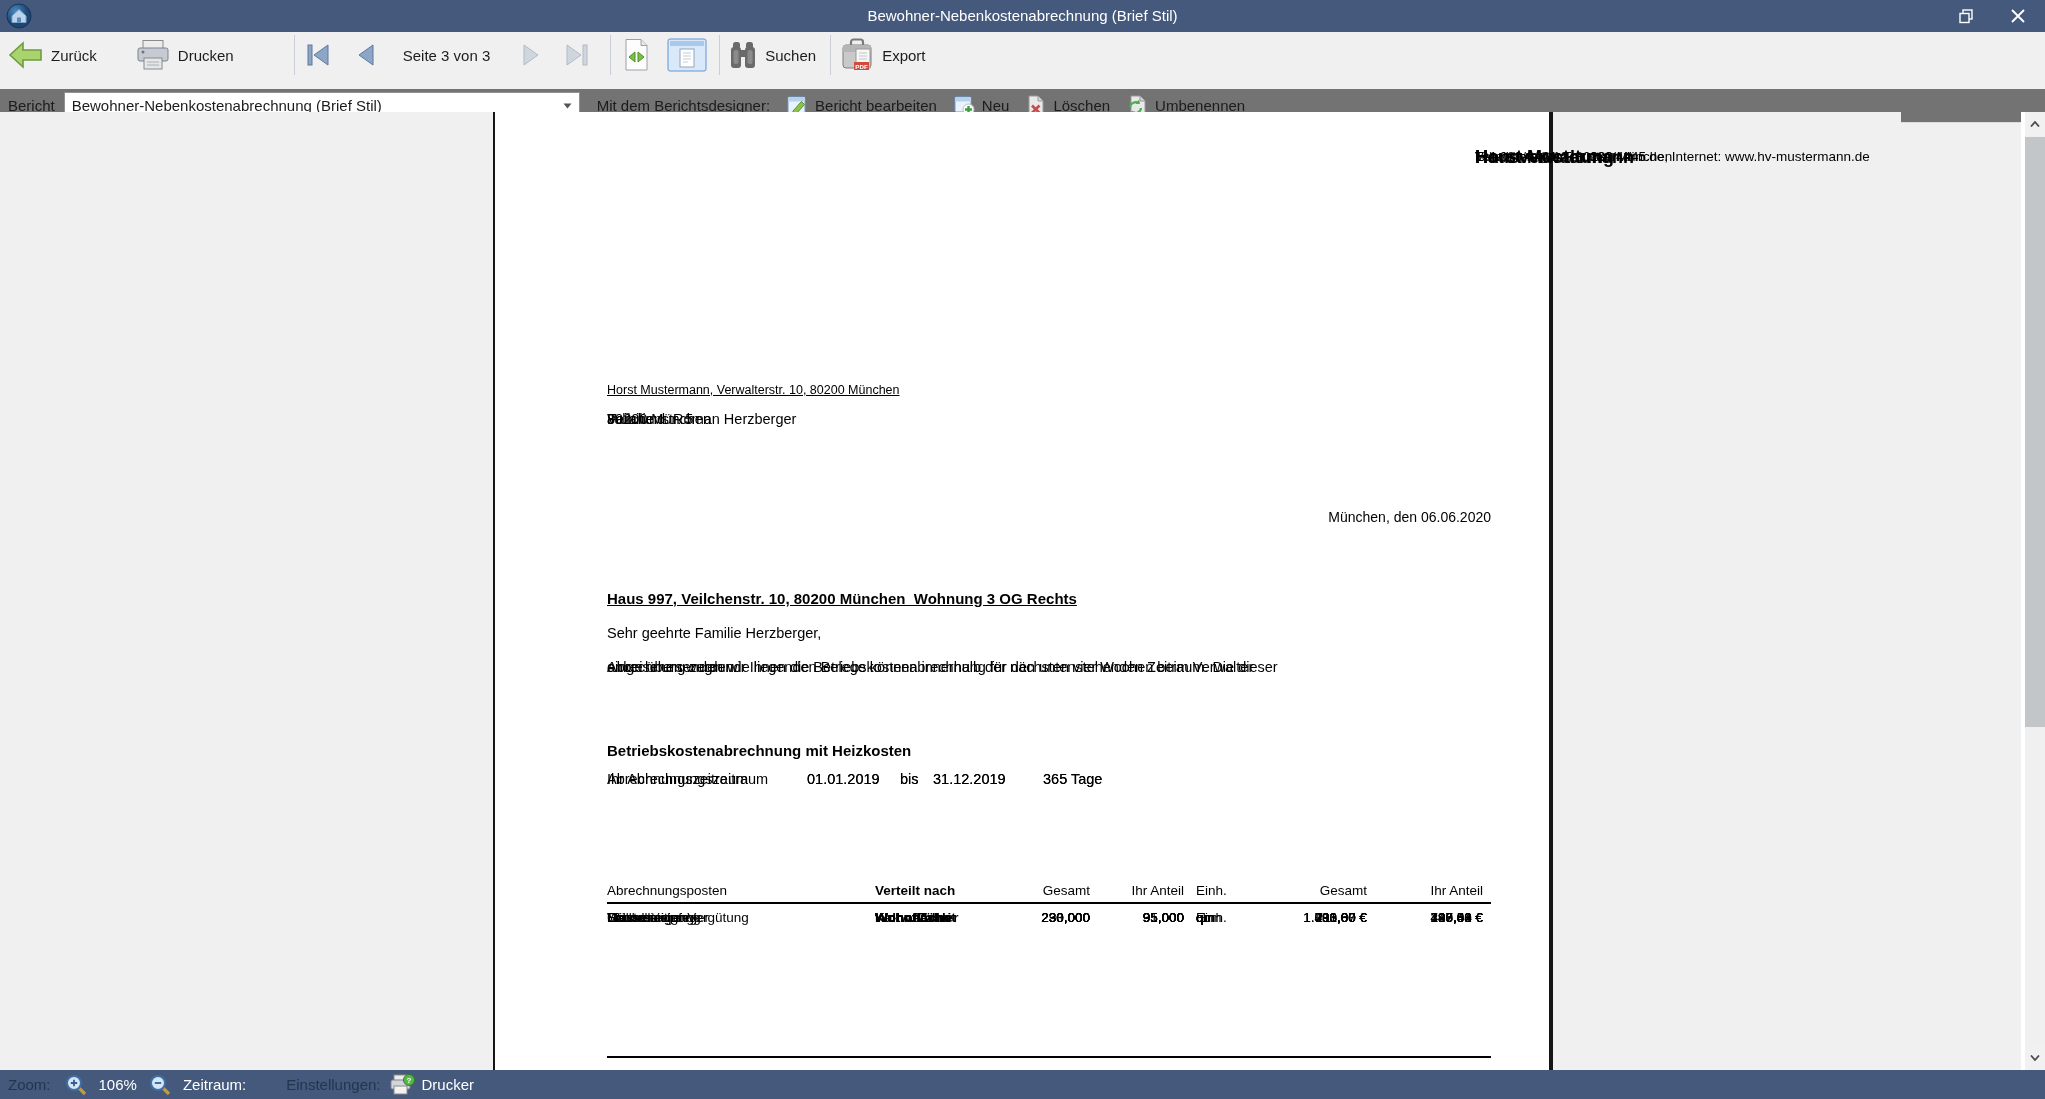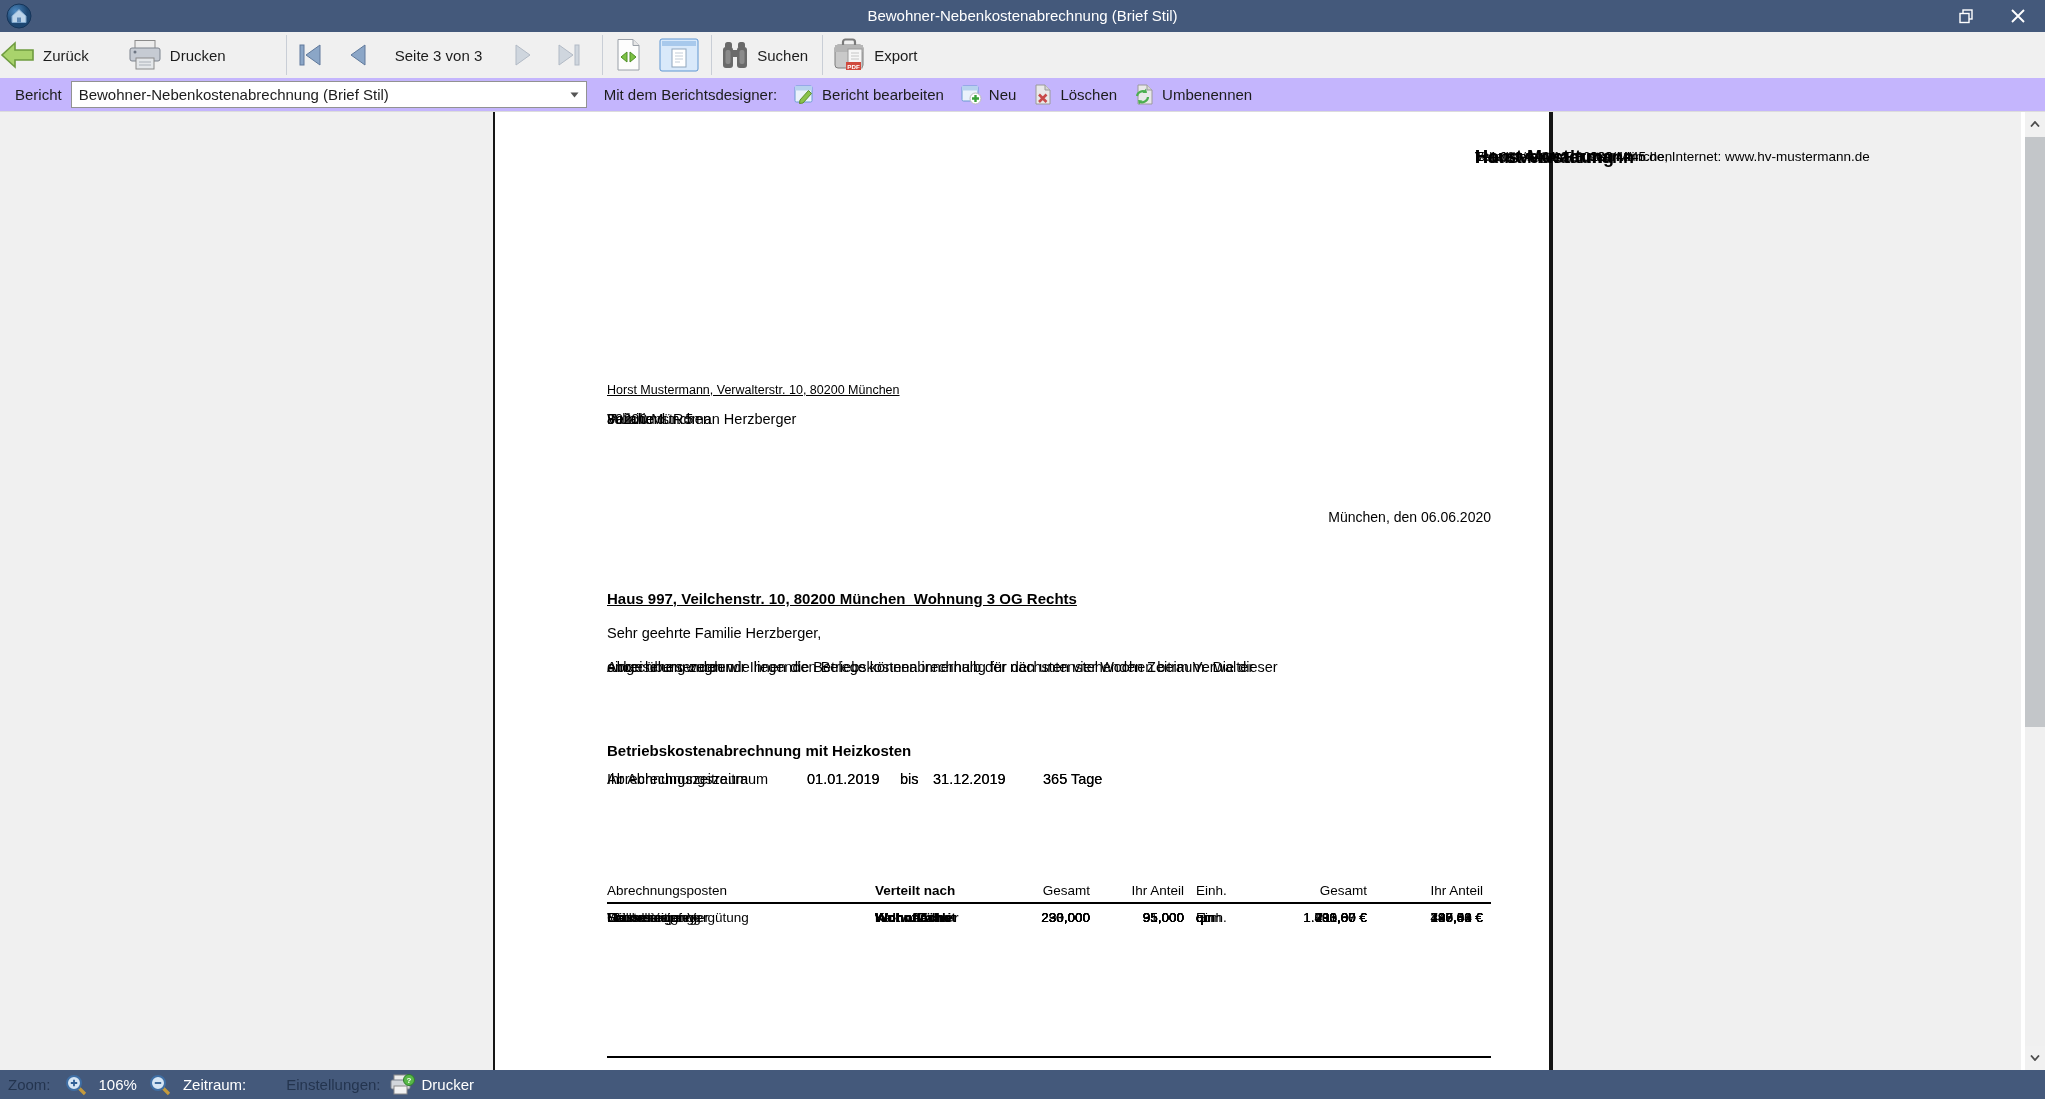--- a/index.html
+++ b/index.html
@@ -10,27 +10,27 @@
     -webkit-font-smoothing:antialiased;
   }
   
   #titlebar{position:absolute;left:0;top:0;width:2045px;height:32px;background:#44597b;display:flex;align-items:center;}
   #titlebar .app-ic{position:absolute;left:6px;top:3px;width:26px;height:26px;}
   #titlebar .title{position:absolute;left:0;right:0;text-align:center;color:#fff;font-size:15px;line-height:32px;}
   .win-btn{position:absolute;top:0;width:46px;height:32px;display:flex;align-items:center;justify-content:center;cursor:default;}
   .win-btn.restore{right:56px;}
   .win-btn.close{right:4px;}
   
-  #toolbar1{position:absolute;left:0;top:32px;width:2045px;height:46px;background:#f0f0f0;display:flex;align-items:center;padding-left:0;box-sizing:border-box;font-size:15px;color:#1c1c1c;}
+  #toolbar1{position:absolute;left:0;top:32px;width:2045px;height:46px;background:#f0f0f0;display:flex;align-items:center;padding-left:8px;box-sizing:border-box;font-size:15px;color:#1c1c1c;}
   .tb-btn{display:flex;align-items:center;height:44px;gap:7px;white-space:nowrap;}
   .tb-sep{width:1px;height:40px;background:#c9ced6;margin:0 0 0 16px;}
   .nav-btn{display:flex;align-items:center;justify-content:center;height:40px;width:34px;}
   .page-ind{margin:0 6px;white-space:nowrap;}
   
-  #toolbar2{position:absolute;left:0;top:78px;width:2045px;height:34px;background:#c4b5fd;border-bottom:1px solid #dcdcdc;display:flex;align-items:center;padding-left:15px;box-sizing:border-box;font-size:15px;color:#1c1c1c;}
+  #toolbar2{position:absolute;left:0;top:89px;width:2045px;height:34px;background:#737373;border-bottom:1px solid #dcdcdc;display:flex;align-items:center;padding-left:8px;box-sizing:border-box;font-size:15px;color:#1c1c1c;}
   .dd{width:500px;height:25px;background:#fff;border:1px solid #929292;margin-left:9px;display:flex;align-items:center;justify-content:space-between;padding:0 7px;box-sizing:content-box;}
   .dd .dd-val{white-space:nowrap;overflow:hidden;}
   .designer-lbl{margin-left:17px;white-space:nowrap;}
   .rb-btn{display:flex;align-items:center;gap:7px;margin-left:17px;white-space:nowrap;}
   .rb-btn:first-of-type{margin-left:58px;}
   
   #preview{position:absolute;left:0;top:112px;width:1901px;height:958px;background:#f0f0f0;}
   #page{position:absolute;left:493px;top:0;width:1054px;height:958px;background:#fff;border-left:2px solid #151515;border-right:4px solid #151515;}
   #page *{position:absolute;color:#000;}
   .lh-block{top:34px;right:74px;text-align:right;}

